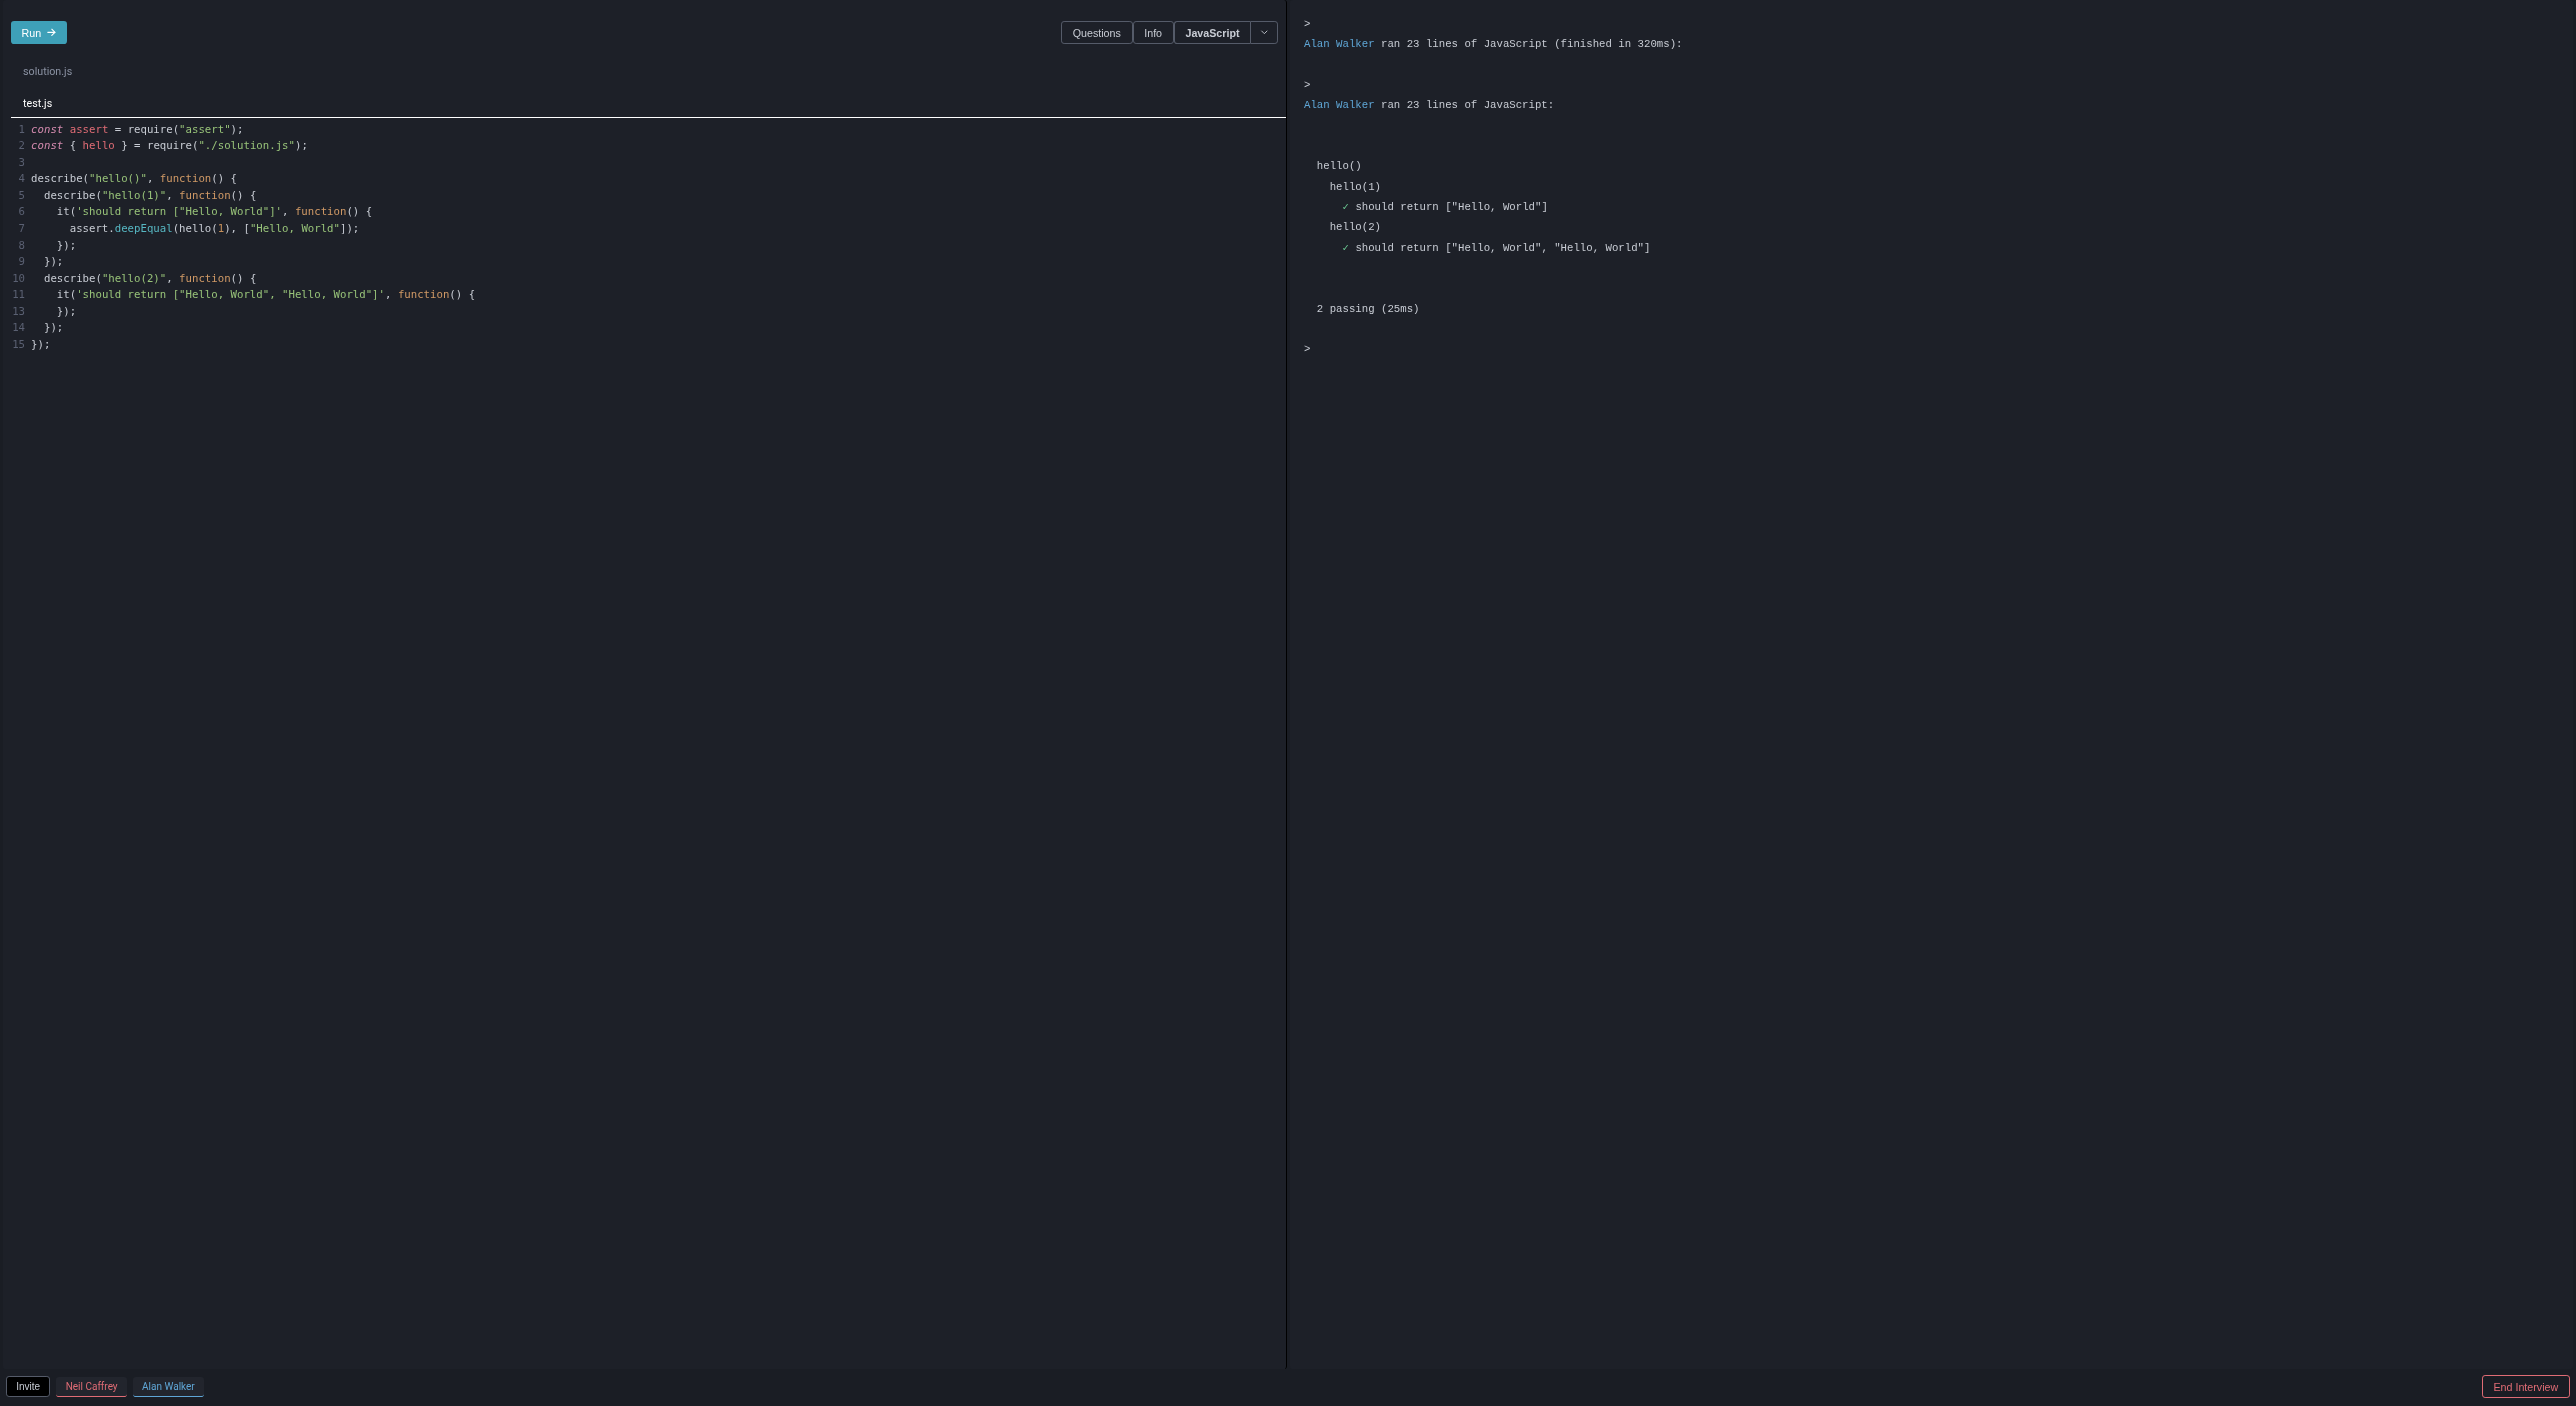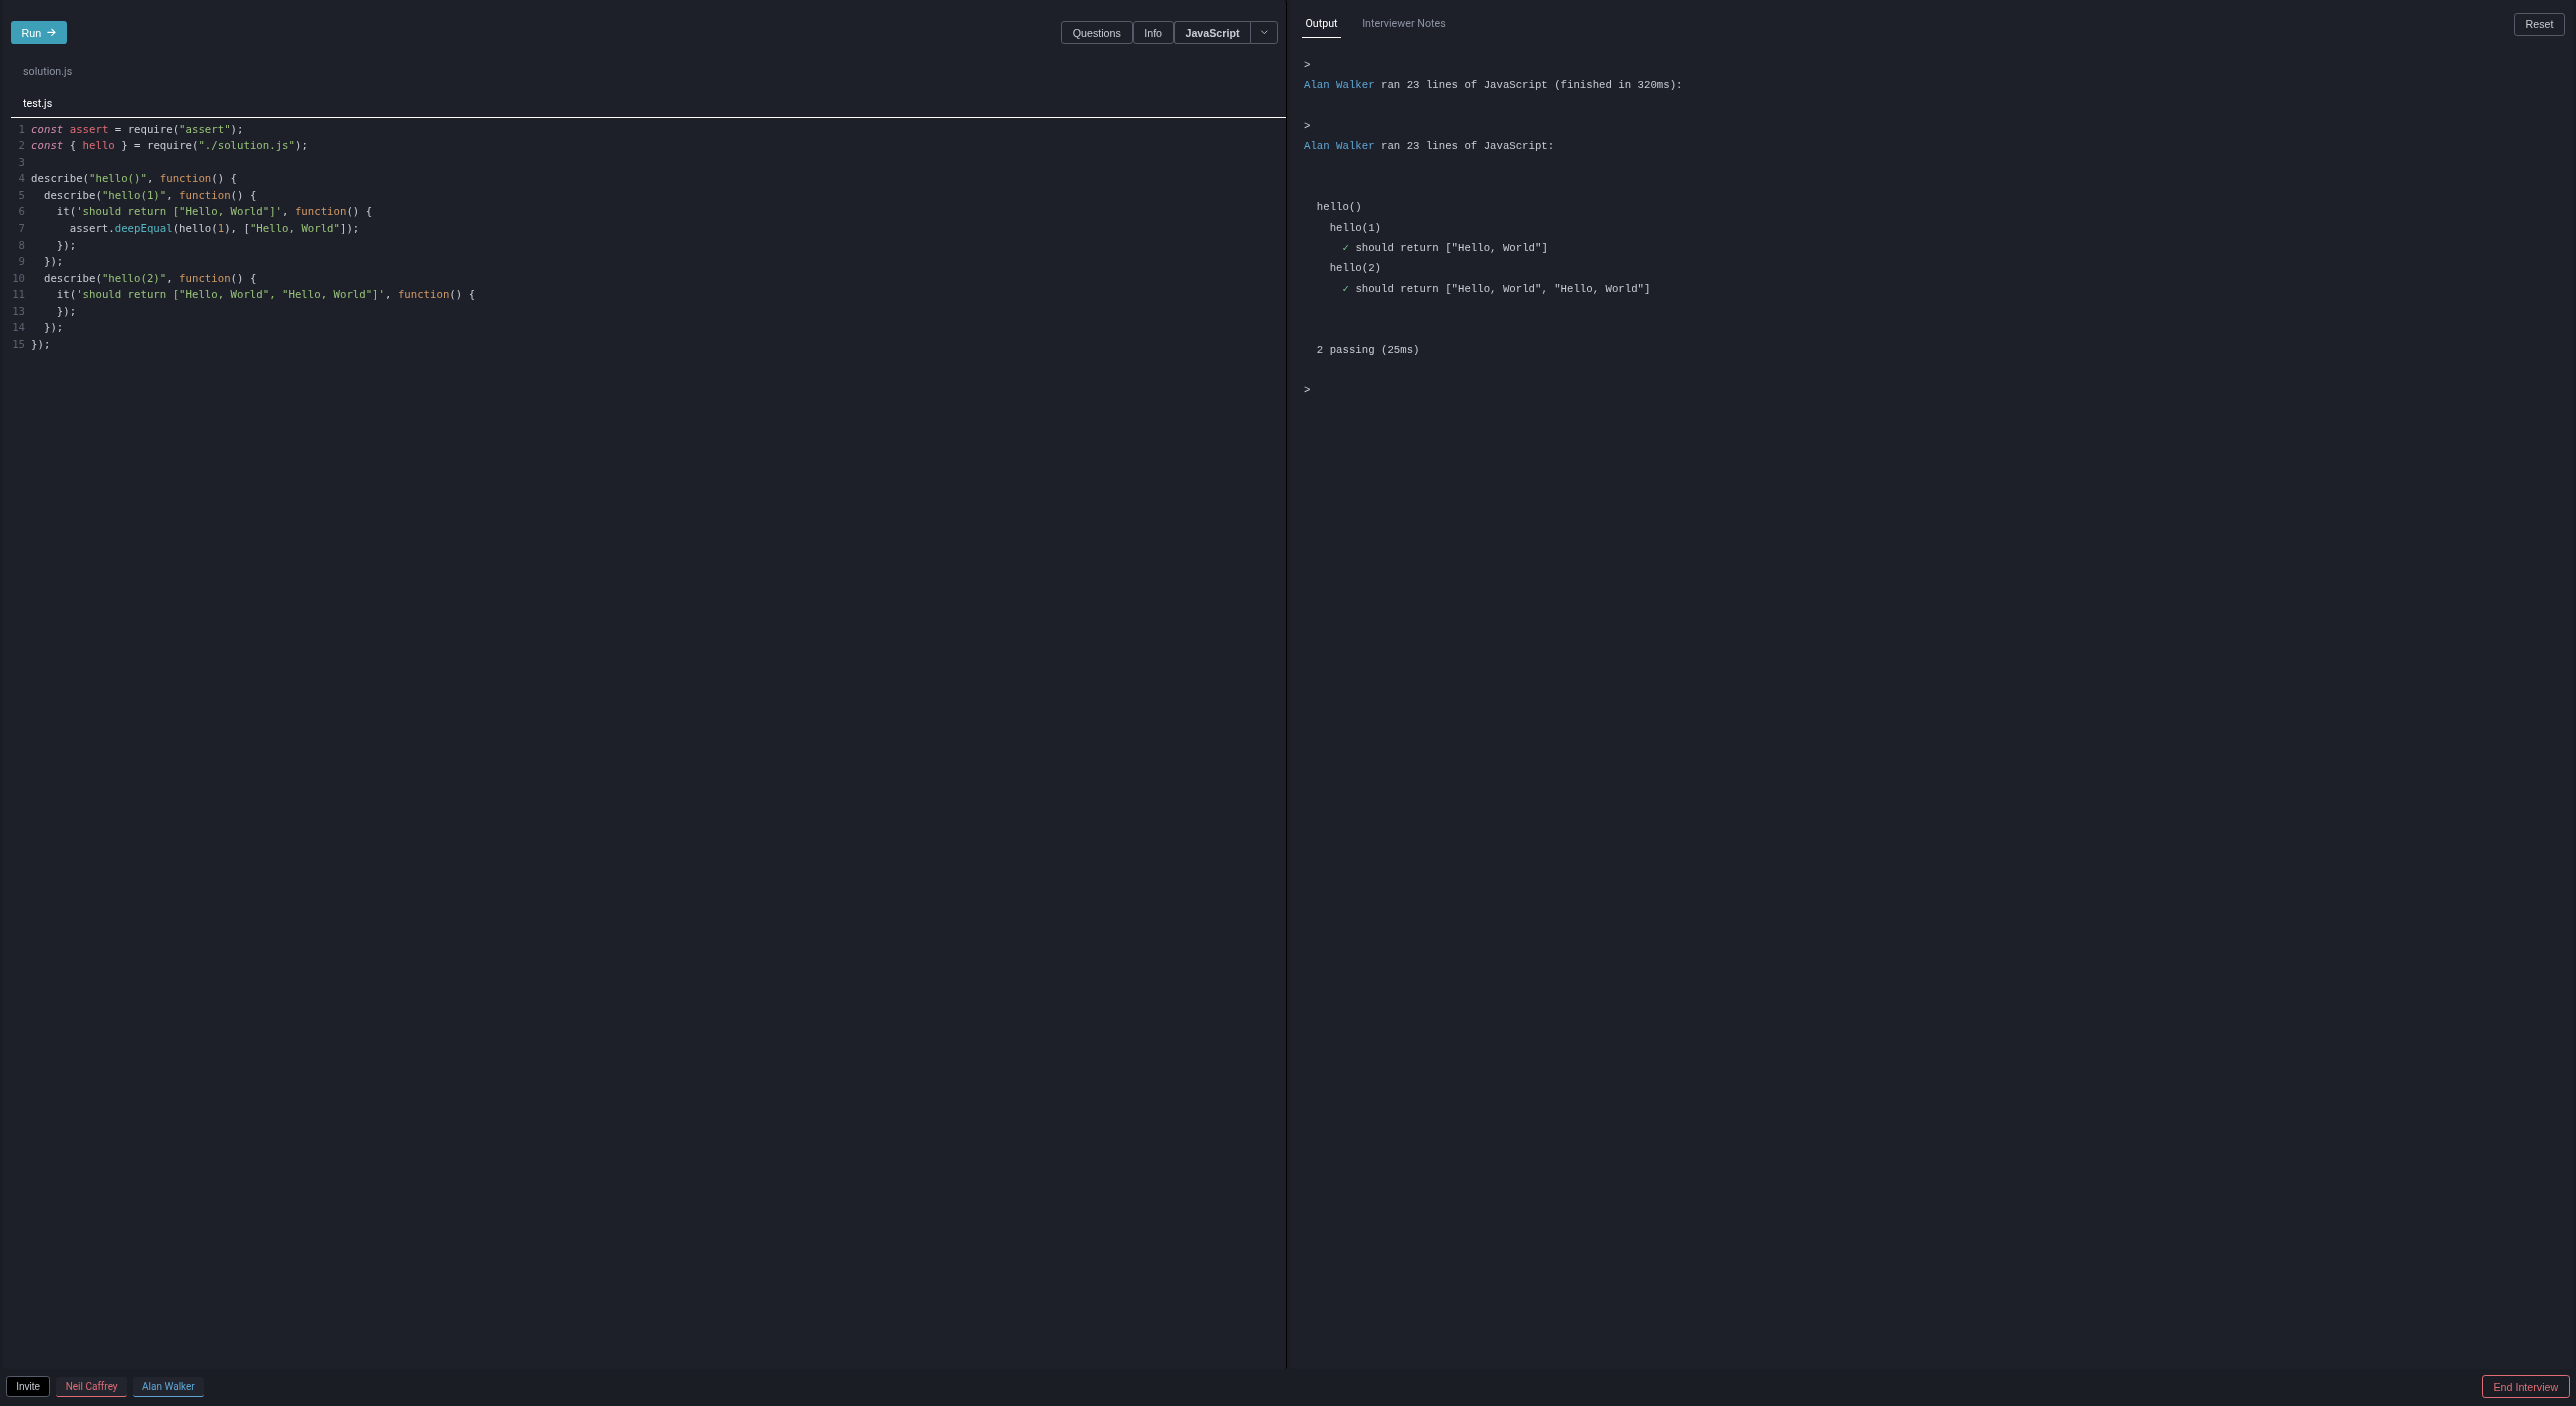--- a/index.html
+++ b/index.html
@@ -245,27 +245,20 @@
         <div class="code-line"><span class="line-num">9</span><span class="code-content"><span>  });</span></span></div>
         <div class="code-line"><span class="line-num">10</span><span class="code-content"><span>  describe(</span><span class="tok-str">"hello(2)"</span><span>, </span><span class="tok-fn">function</span><span>() {</span></span></div>
         <div class="code-line"><span class="line-num">11</span><span class="code-content"><span>    it(</span><span class="tok-str">'should return ["Hello, World", "Hello, World"]'</span><span>, </span><span class="tok-fn">function</span><span>() {</span></span></div>
         <div class="code-line"><span class="line-num">13</span><span class="code-content"><span>    });</span></span></div>
         <div class="code-line"><span class="line-num">14</span><span class="code-content"><span>  });</span></span></div>
         <div class="code-line"><span class="line-num">15</span><span class="code-content"><span>});</span></span></div>
       </div>
   </div>
 
   <div class="right-pane">
-    <div class="right-top">
-      <div class="right-tabs">
-        <div class="right-tab active">Output</div>
-        <div class="right-tab">Interviewer Notes</div>
-      </div>
-      <button class="outline-btn reset-btn">Reset</button>
-    </div>
     <div class="output-area"><span>&gt;</span>
 <span class="out-runner">Alan Walker</span><span> ran 23 lines of JavaScript (finished in 320ms):</span>
 
 <span>&gt;</span>
 <span class="out-runner">Alan Walker</span><span> ran 23 lines of JavaScript:</span>
 
 
 <span>  hello()</span>
 <span>    hello(1)</span>
       <span class="out-check">✓</span><span> should return ["Hello, World"]</span>

